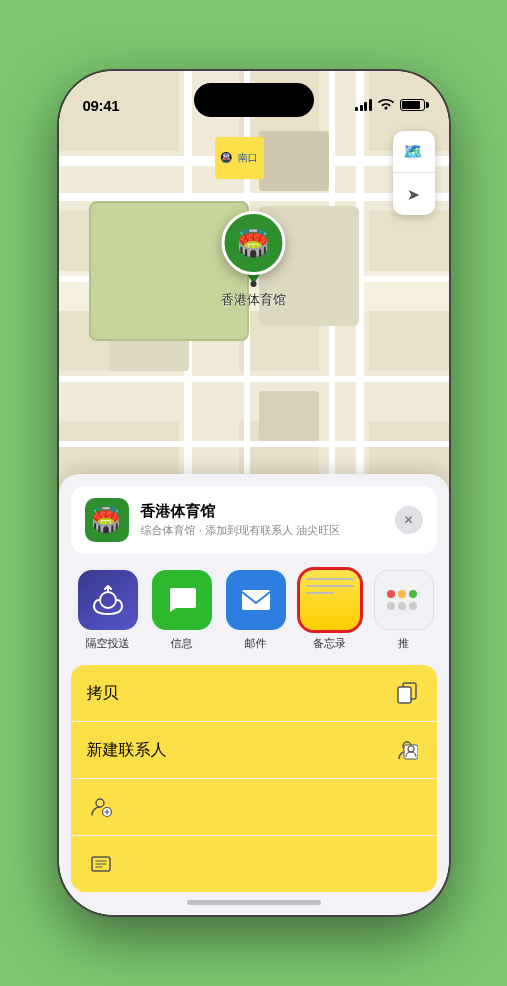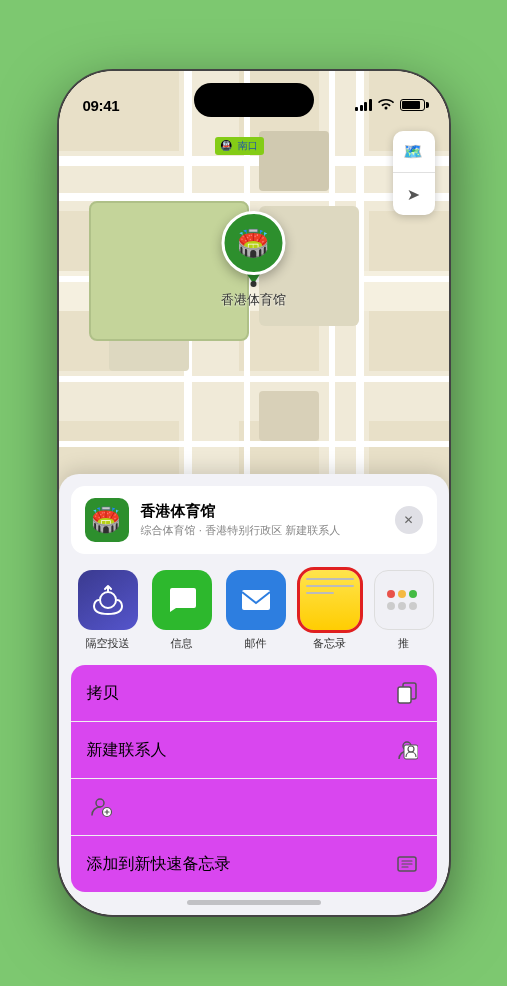--- a/index.html
+++ b/index.html
@@ -203,24 +203,24 @@
       cursor: pointer;
     }
 
     .map-control-btn:first-child {
       border-bottom: 1px solid #e0e0e0;
     }
 
     
     .road-label {
       position: absolute;
-      background: #84cc16;
+      background: #fde047;
       color: #2055aa;
       font-size: 10px;
-      padding: 2px 6px;
+      padding: 14px 6px;
       border-radius: 3px;
       font-weight: 500;
     }
 
     
     .share-sheet {
       position: absolute;
       bottom: 0;
       left: 0; right: 0;
       background: #f2f2f7;
@@ -336,21 +336,21 @@
     }
     .icon-notes {
       background: linear-gradient(180deg, #ffe44d, #ffcd02);
     }
     .icon-more {
       background: #f0f0f5;
     }
 
     
     .action-list {
-      background: #d946ef;
+      background: #fde047;
       border-radius: 14px;
       margin: 0 12px 8px;
       overflow: hidden;
     }
 
     .action-item {
       display: flex;
       align-items: center;
       justify-content: space-between;
       padding: 14px 16px;
@@ -470,21 +470,21 @@
     </div>
 
     <div class="share-sheet">
 
       <div class="location-card">
         <div class="location-card-icon">
           <span style="font-size:24px;color:#fff;">🏟️</span>
         </div>
         <div class="location-card-info">
           <div class="location-card-name">香港体育馆</div>
-          <div class="location-card-sub">综合体育馆 · 香港特别行政区 新建联系人</div>
+          <div class="location-card-sub">综合体育馆 · 添加到现有联系人 油尖旺区</div>
         </div>
         <div class="location-card-close">
           <span>✕</span>
         </div>
       </div>
 
       <div class="app-share-row">
 
         <div class="app-share-item">
           <div class="app-icon icon-airdrop">
@@ -578,21 +578,20 @@
             <svg width="22" height="22" viewBox="0 0 22 22">
               <circle cx="10" cy="7" r="4" stroke="#555" stroke-width="1.5" fill="none"></circle>
               <path d="M2 19c0-4.4 3.6-8 8-8" stroke="#555" stroke-width="1.5" fill="none" stroke-linecap="round"></path>
               <circle cx="17" cy="16" r="4.5" stroke="#555" stroke-width="1.2" fill="white"></circle>
               <path d="M17 14v4M15 16h4" stroke="#555" stroke-width="1.2" stroke-linecap="round"></path>
             </svg>
           </div>
         </div>
 
         <div class="action-item">
-          <span class="action-label">添加到新快速备忘录</span>
           <div class="action-icon">
             <svg width="22" height="22" viewBox="0 0 22 22">
               <rect x="2" y="4" width="18" height="14" rx="2" stroke="#555" stroke-width="1.5" fill="none"></rect>
               <path d="M6 8h10M6 11h10M6 14h6" stroke="#555" stroke-width="1.2" stroke-linecap="round"></path>
             </svg>
           </div>
         </div>
 
 
       </div>

